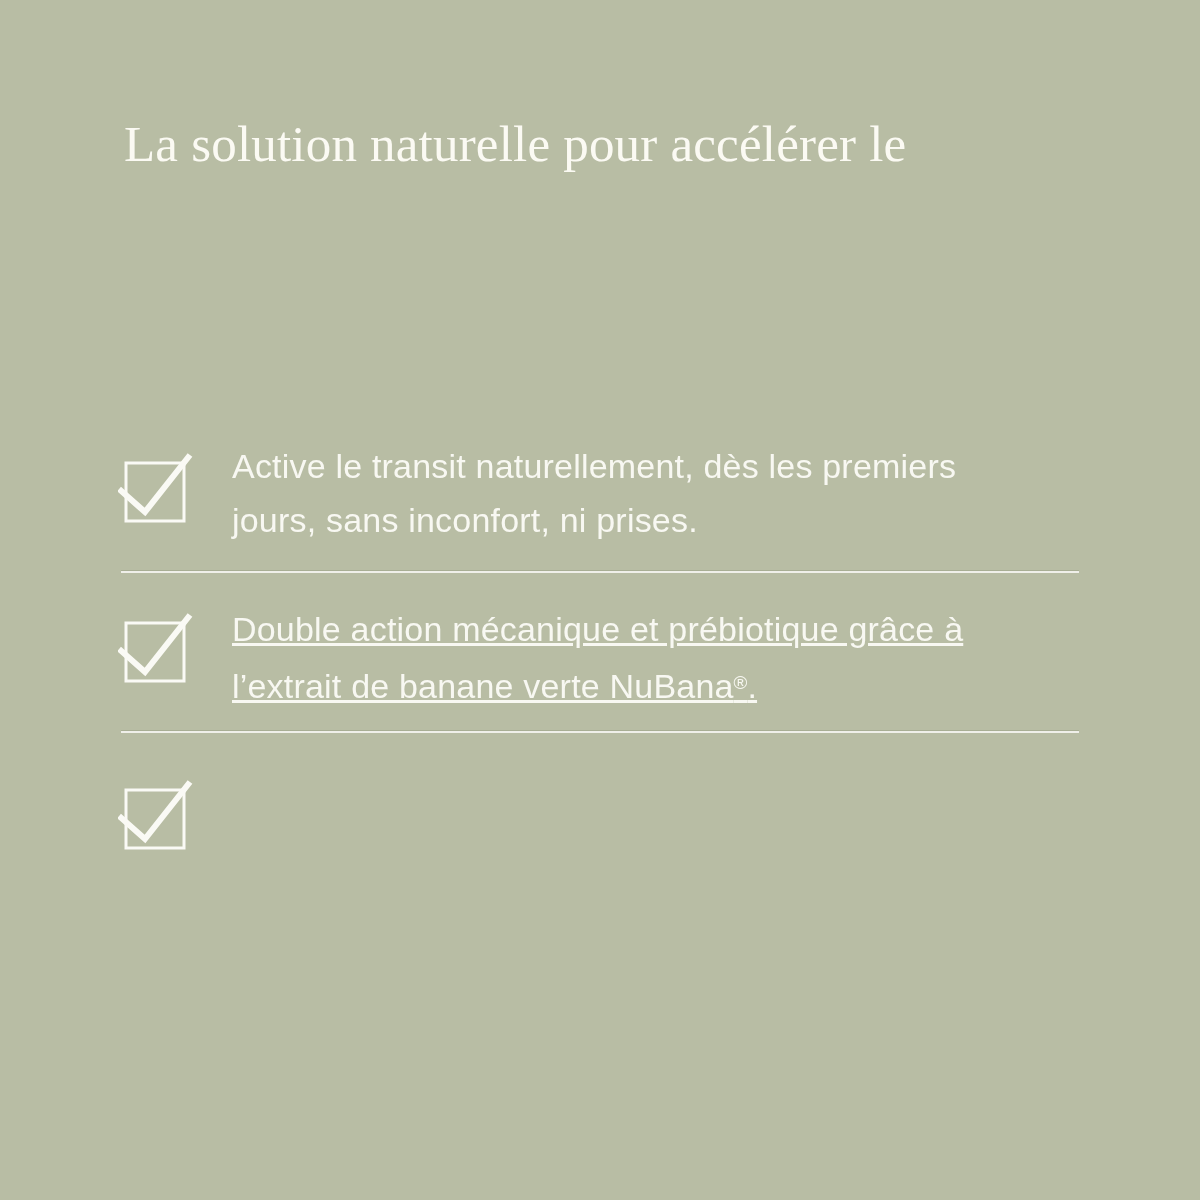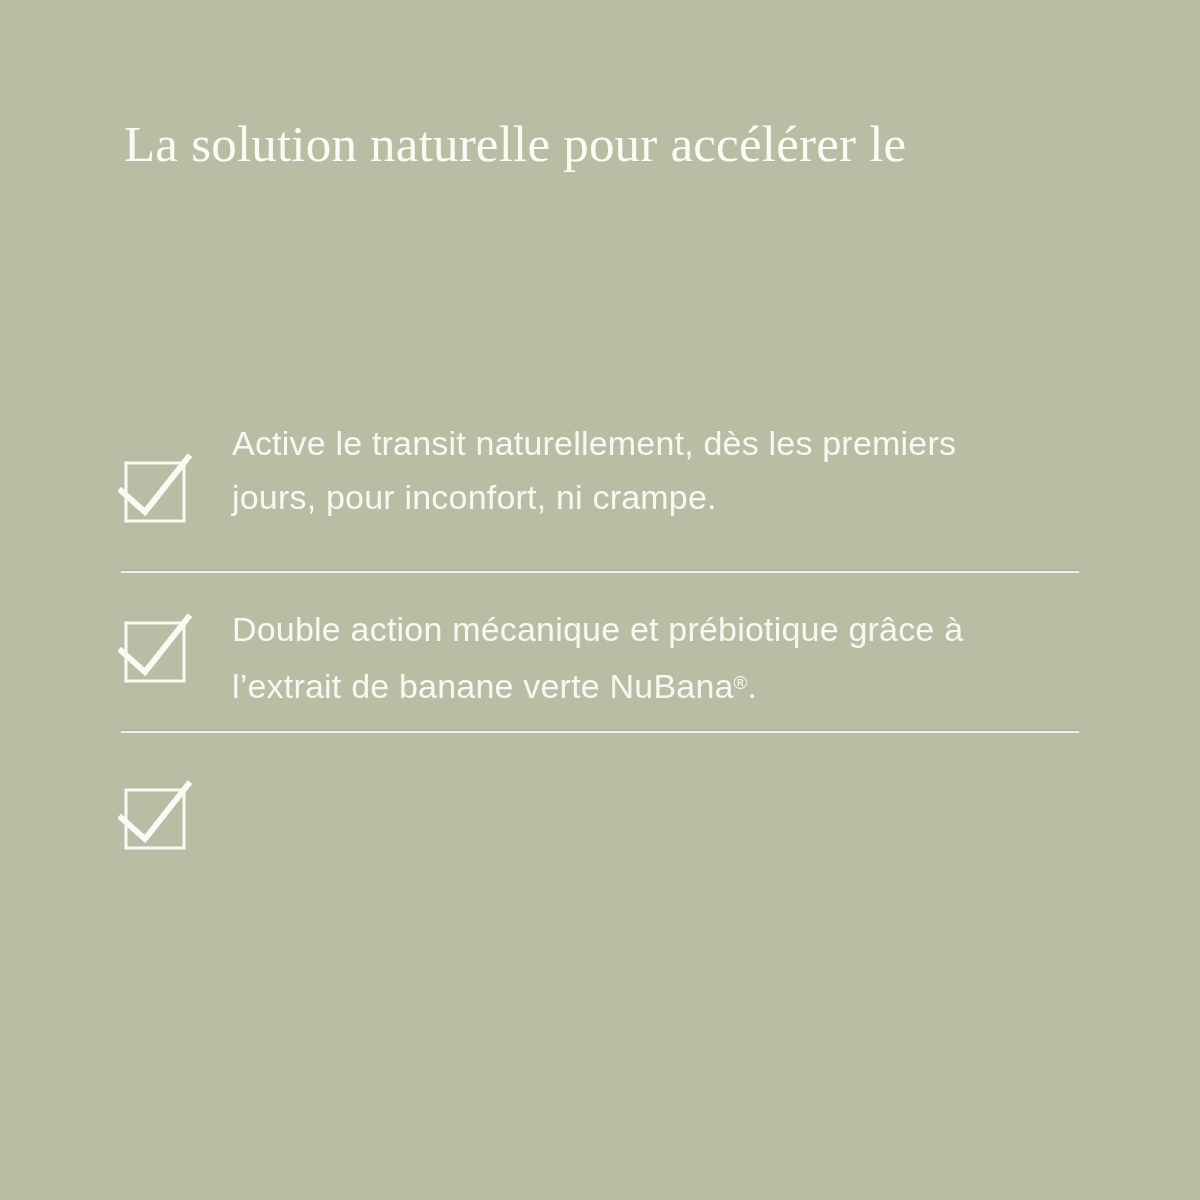--- a/index.html
+++ b/index.html
@@ -46,23 +46,23 @@
     vertical-align: 0.5em;
     letter-spacing: 0;
   }
   .check-icon {
     position: absolute;
     left: 118px;
     width: 80px;
     height: 80px;
   }
   .icon-1 { top: 447px; }
-  .text-1 { top: 416px; }
+  .text-1 { top: 439px; }
   .icon-2 { top: 607px; }
-  .text-2 { top: 602px; }
+  .text-2 { top: 602px; text-decoration: underline; }
   .icon-3 { top: 774px; }
   .text-3 { top: 757px; }
 
   .divider {
     position: absolute;
     left: 121px;
     width: 958px;
     height: 2px;
     background: #efefe9;
     box-shadow: 0 -1px 0 rgba(100, 105, 80, 0.18);
@@ -78,21 +78,21 @@
   <div class="headline">
     <div>La solution naturelle pour accélérer le</div>
   </div>
 
   <svg class="check-icon icon-1" viewBox="0 0 80 80">
     <rect x="8" y="16" width="58" height="58" fill="none" stroke="#fafaf5" stroke-width="3"></rect>
     <polyline points="1,42 27,65 72,8" fill="none" stroke="#fafaf5" stroke-width="6" stroke-linecap="butt" stroke-linejoin="miter"></polyline>
   </svg>
   <div class="benefit-text text-1">
     <div>Active le transit naturellement, dès les premiers</div>
-    <div>jours, pour inconfort, ni crampe.</div>
+    <div>jours, sans inconfort, ni prises.</div>
   </div>
 
   <div class="divider divider-1"></div>
 
   <svg class="check-icon icon-2" viewBox="0 0 80 80">
     <rect x="8" y="16" width="58" height="58" fill="none" stroke="#fafaf5" stroke-width="3"></rect>
     <polyline points="1,42 27,65 72,8" fill="none" stroke="#fafaf5" stroke-width="6" stroke-linecap="butt" stroke-linejoin="miter"></polyline>
   </svg>
   <div class="benefit-text text-2">
     <div>Double action mécanique et prébiotique grâce à</div>

